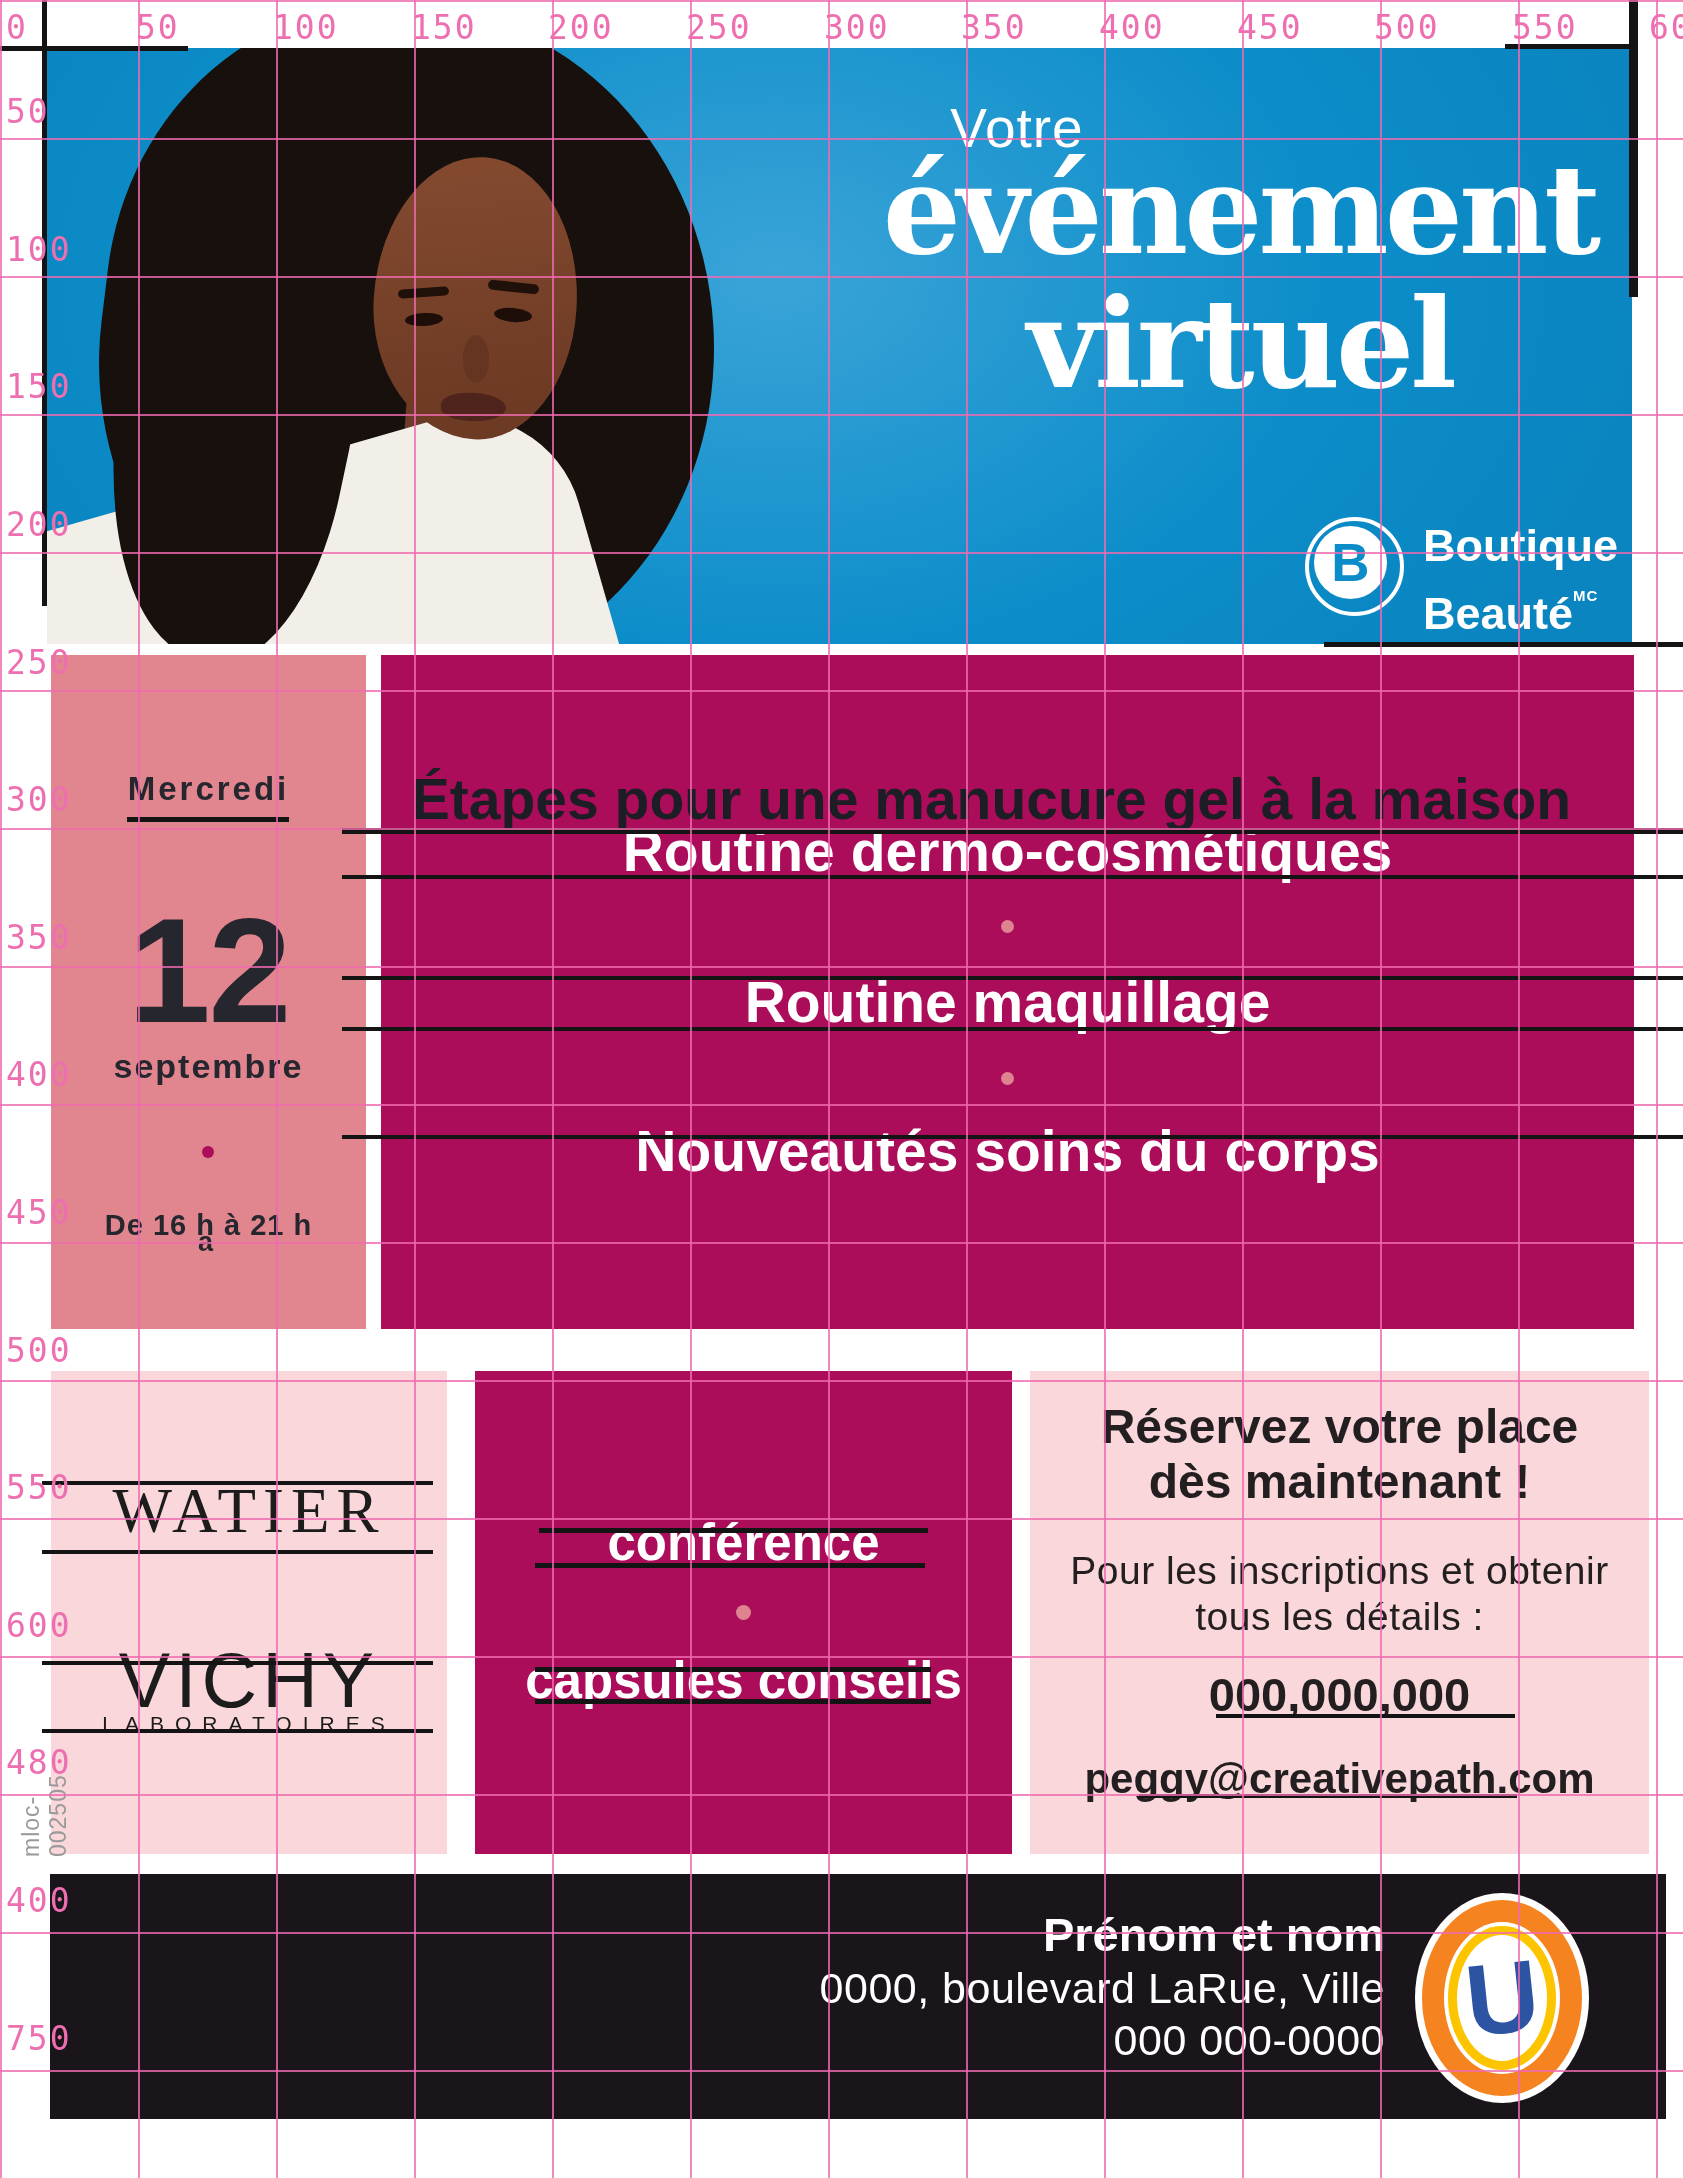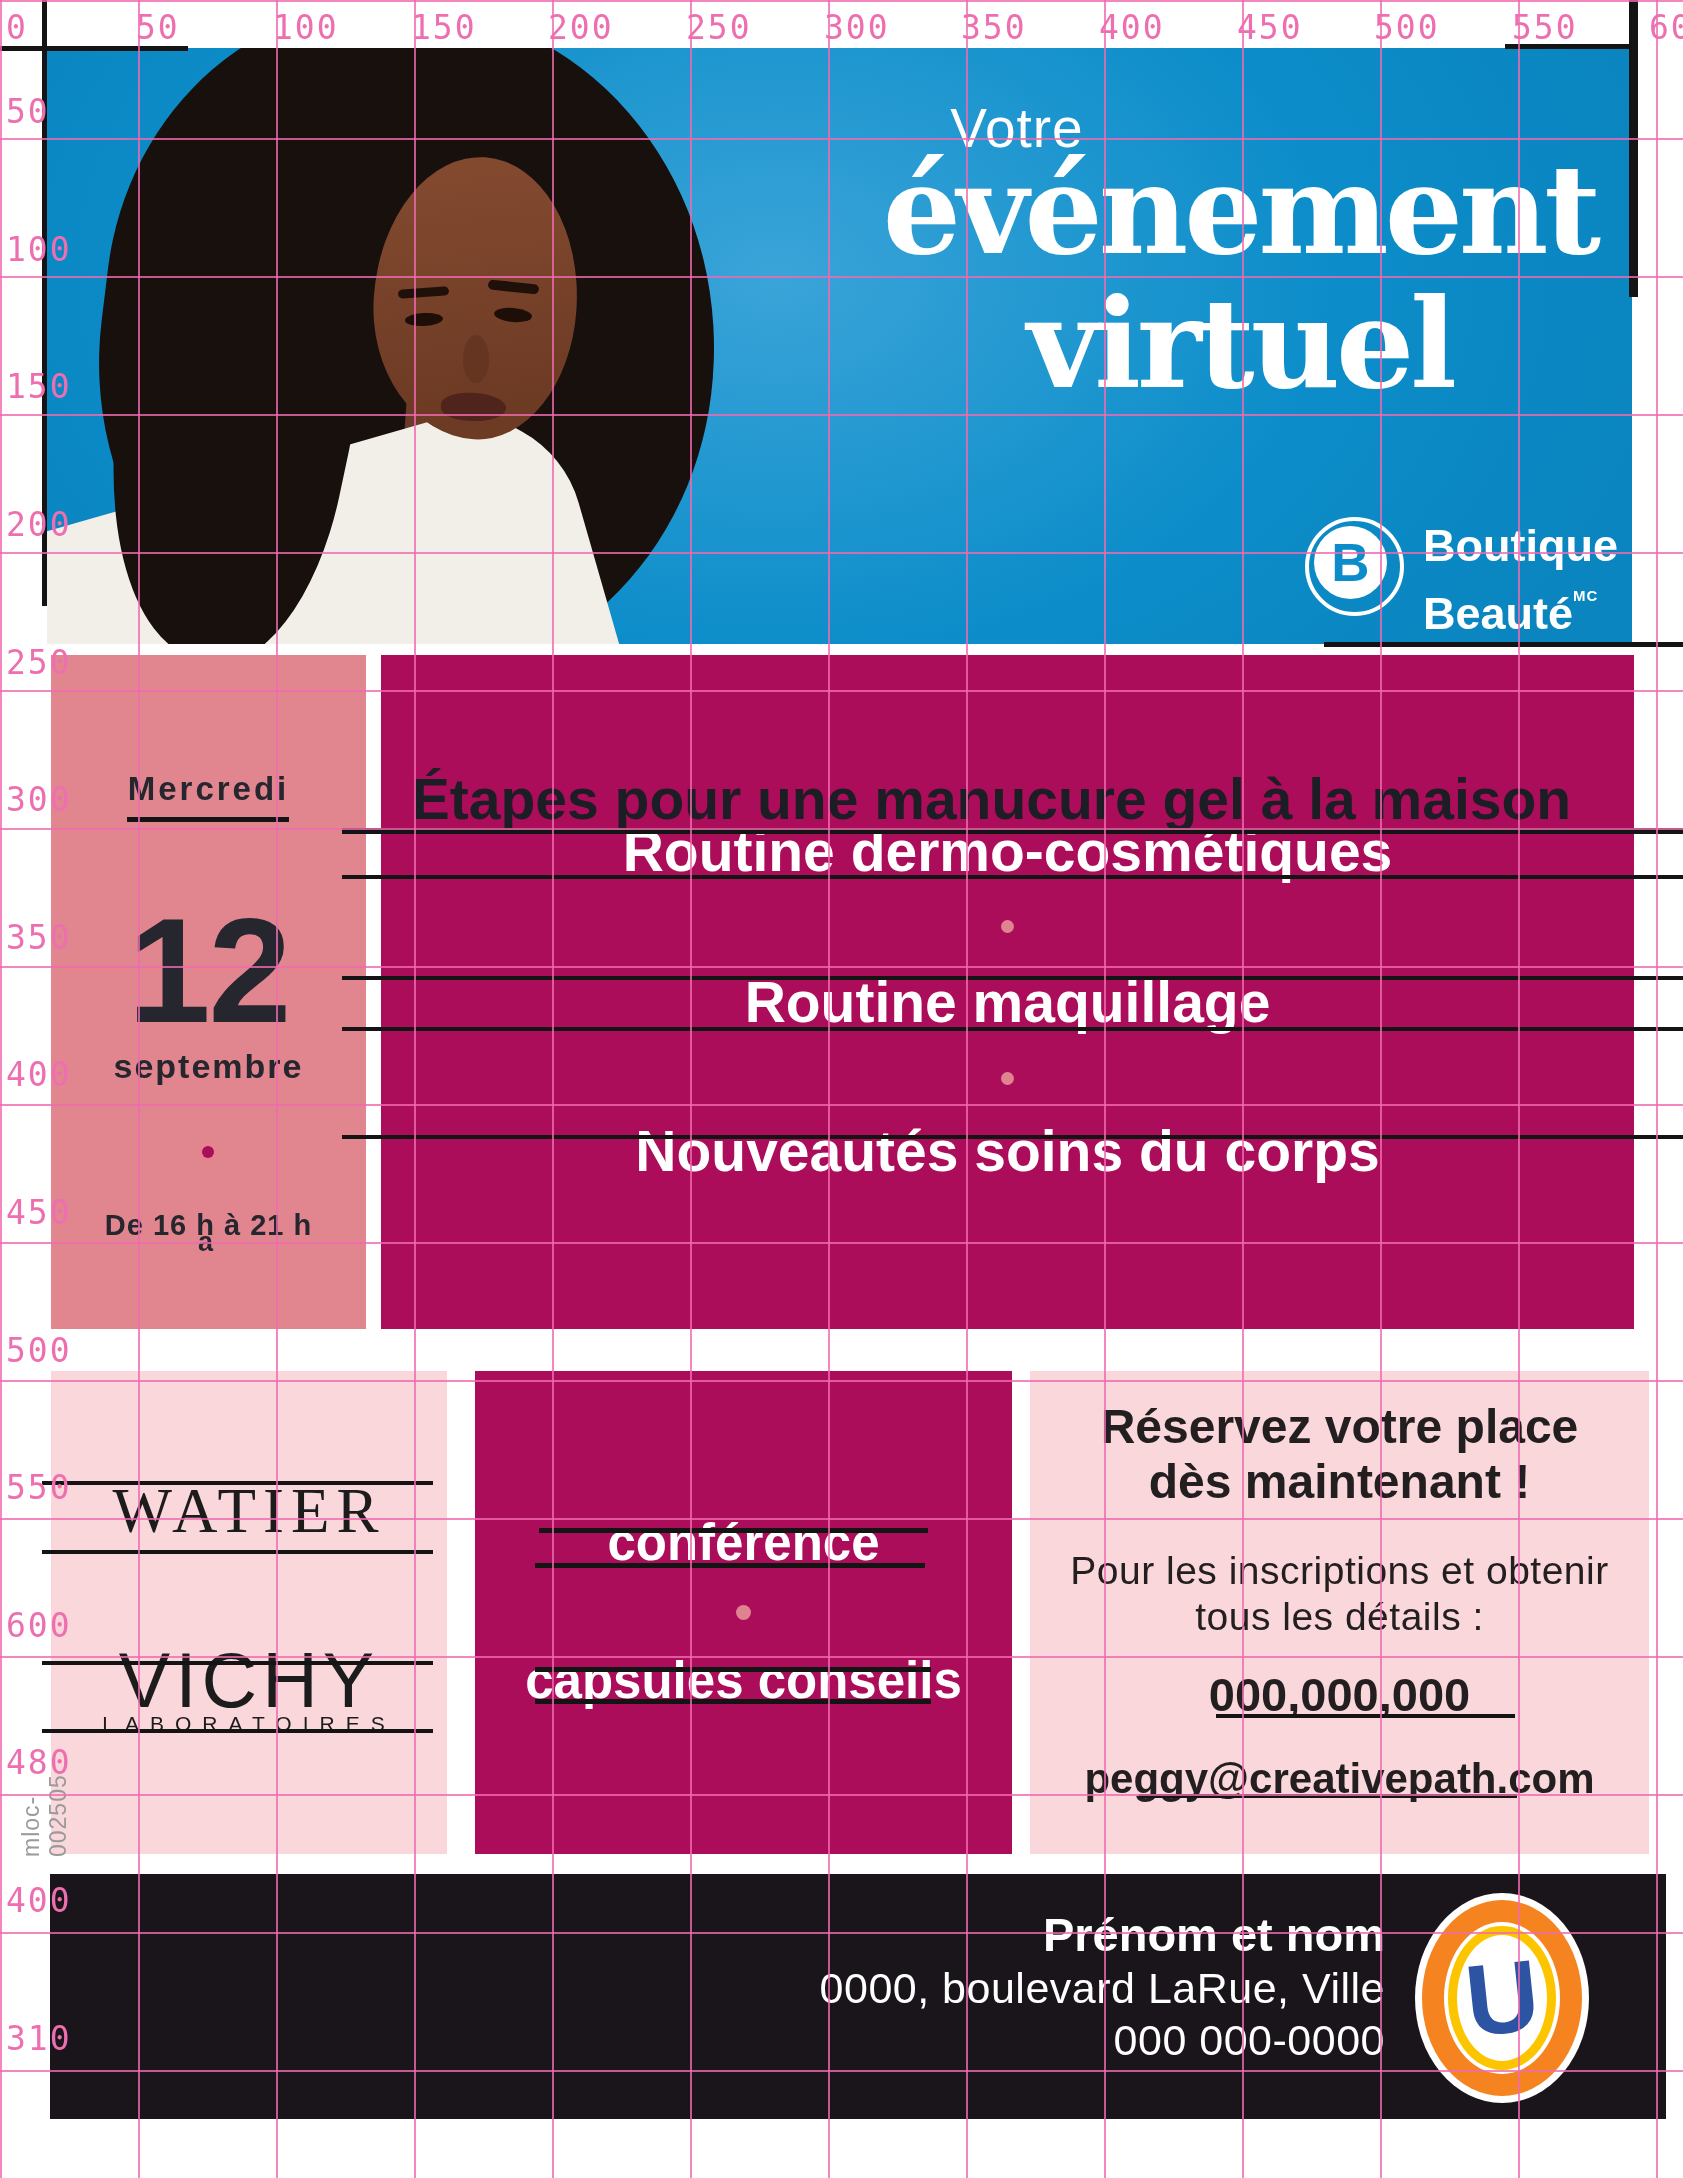--- a/index.html
+++ b/index.html
@@ -188,15 +188,15 @@
     <span class="rlabel" style="left: 6px; top: 643px;">250</span>
     <span class="rlabel" style="left: 6px; top: 780px;">300</span>
     <span class="rlabel" style="left: 6px; top: 918px;">350</span>
     <span class="rlabel" style="left: 6px; top: 1055px;">400</span>
     <span class="rlabel" style="left: 6px; top: 1193px;">450</span>
     <span class="rlabel" style="left: 6px; top: 1331px;">500</span>
     <span class="rlabel" style="left: 6px; top: 1468px;">550</span>
     <span class="rlabel" style="left: 6px; top: 1606px;">600</span>
     <span class="rlabel" style="left: 6px; top: 1743px;">480</span>
     <span class="rlabel" style="left: 6px; top: 1881px;">400</span>
-    <span class="rlabel" style="left: 6px; top: 2019px;">310</span>
+    <span class="rlabel" style="left: 6px; top: 2019px;">750</span>
   </div>
 
 
 </body></html>

